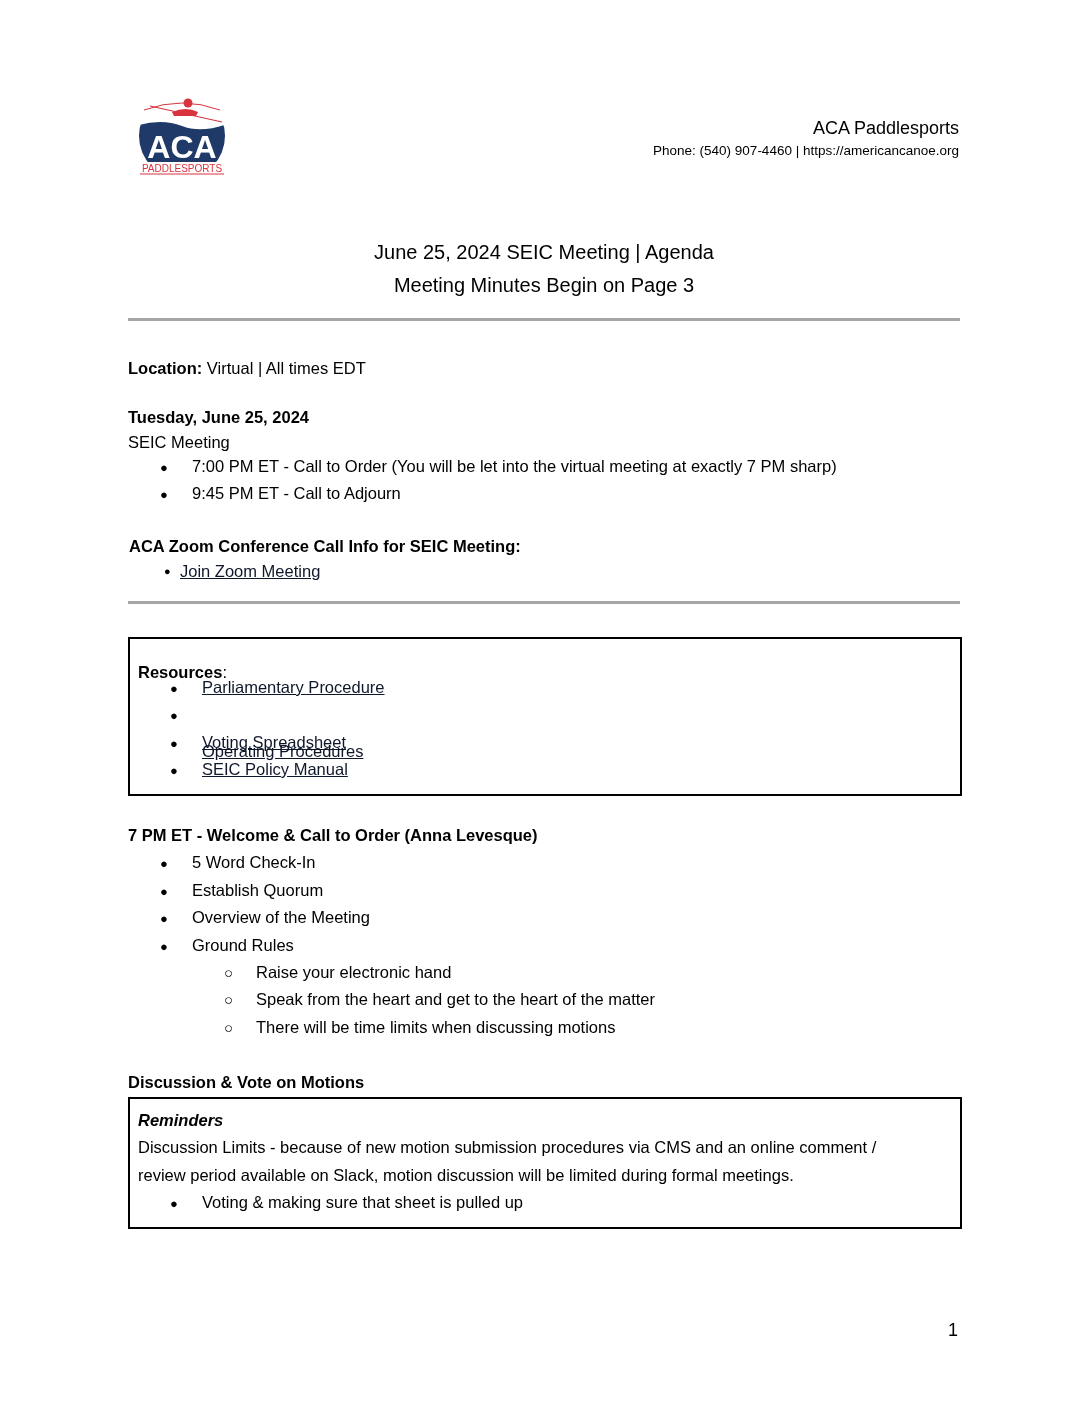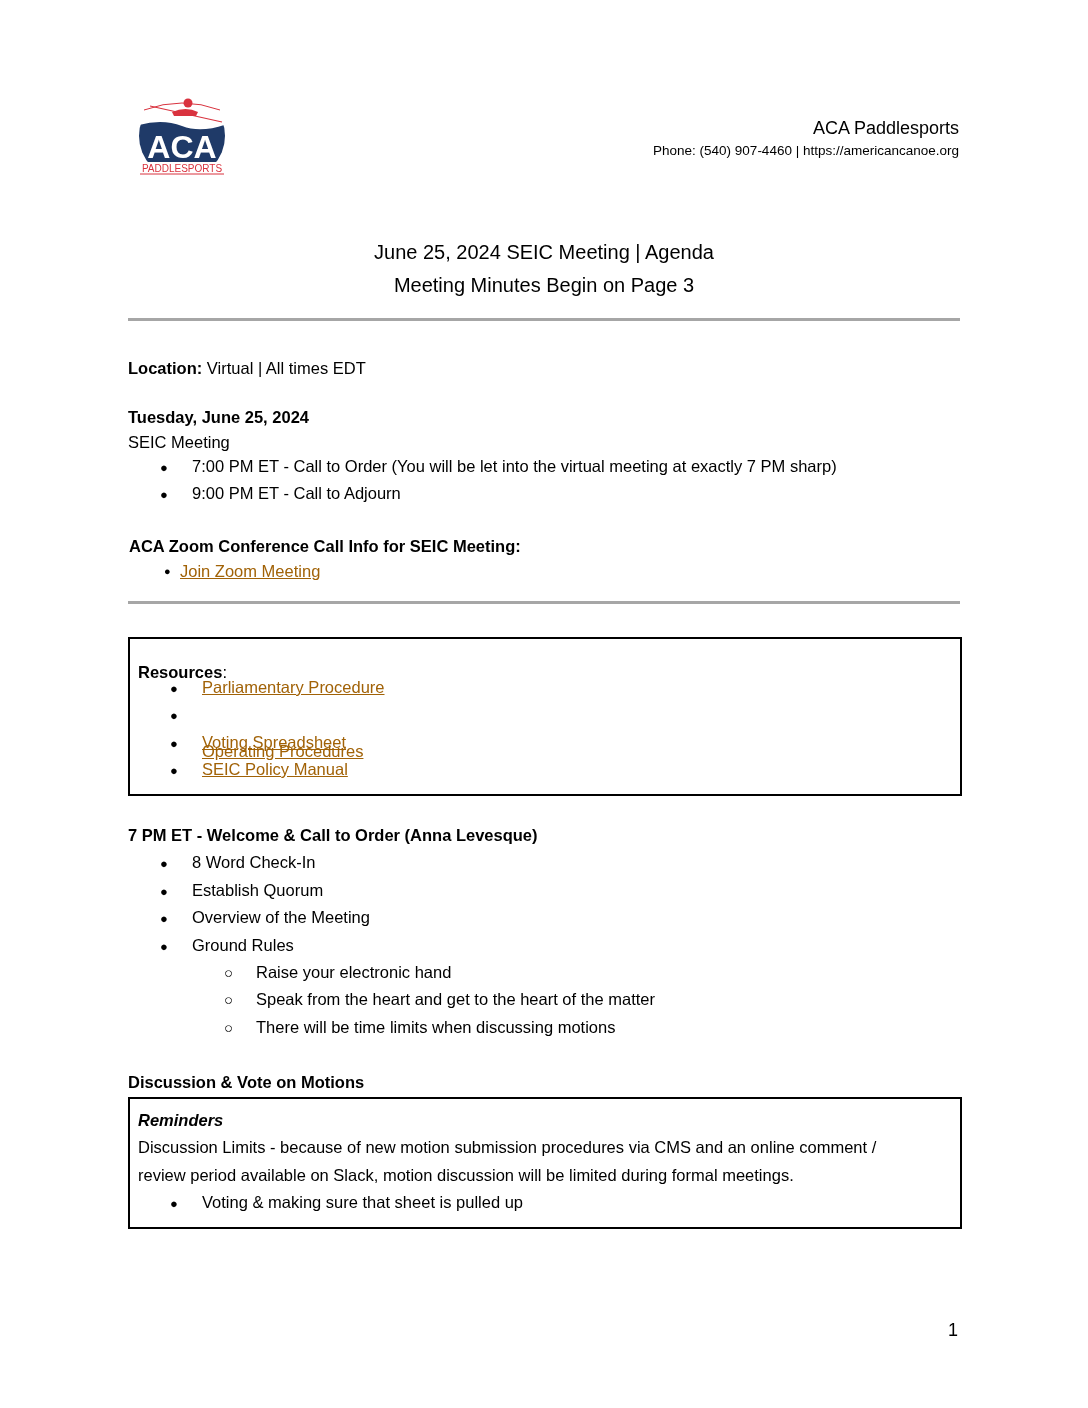--- a/index.html
+++ b/index.html
@@ -8,21 +8,21 @@
   .abs { position:absolute; }
   .logo { left:136px; top:92px; width:96px; height:86px; }
   .org-block { right:129px; top:116px; text-align:right; }
   .org-name { font-size:18px; line-height:24px; }
   .org-line { font-size:13.5px; line-height:21px; }
   .title { left:0; width:1088px; text-align:center; font-weight:normal; font-size:20px; }
   .hr { left:128px; width:832px; height:3px; background:#a6a6a6; }
   .txt { font-size:16.5px; line-height:22px; white-space:nowrap; }
   .b { font-weight:bold; }
   .bullet { position:absolute; font-size:13px; }
-  .link { color:#a16207; text-decoration:underline; }
+  .link { color:#0f172a; text-decoration:underline; }
   .box { border:2px solid #000; box-sizing:border-box; }
   .pagenum { left:948px; top:1320px; font-size:18px; }
 </style>
 </head>
 <body>
 
 <div class="abs logo">
   <svg width="96" height="86" viewBox="0 0 96 86">
     <defs>
         <clipPath id="c">
@@ -54,21 +54,21 @@
 
 <div class="abs txt" style="left:128px; top:357px;">
   <span class="b">Location:</span><span> Virtual | All times EDT</span>
 </div>
 
 <div class="abs txt b" style="left:128px; top:406px;">Tuesday, June 25, 2024</div>
 <div class="abs txt" style="left:128px; top:431px;">SEIC Meeting</div>
 <span class="bullet" style="left:160px; top:460px;">●</span>
 <div class="abs txt" style="left:192px; top:455px;">7:00 PM ET - Call to Order (You will be let into the virtual meeting at exactly 7 PM sharp)</div>
 <span class="bullet" style="left:160px; top:487px;">●</span>
-<div class="abs txt" style="left:192px; top:482px;">9:00 PM ET - Call to Adjourn</div>
+<div class="abs txt" style="left:192px; top:482px;">9:45 PM ET - Call to Adjourn</div>
 
 <div class="abs txt b" style="left:129px; top:535px;">ACA Zoom Conference Call Info for SEIC Meeting:</div>
 <span class="bullet" style="left:164px; top:565px; font-size:11px;">●</span>
 <a class="abs txt link" style="left:180px; top:560px;">Join Zoom Meeting</a>
 <div class="abs hr" style="top:601px;"></div>
 
 <div class="abs box" style="left:128px; top:637px; width:834px; height:159px;"></div>
 <div class="abs txt" style="left:138px; top:661px;">
   <span class="b">Resources</span><span>:</span>
 </div>
@@ -76,21 +76,21 @@
 <a class="abs txt link" style="left:202px; top:676px;">Parliamentary Procedure</a>
 <span class="bullet" style="left:170px; top:708px;">●</span>
 <a class="abs txt link" style="left:202px; top:740px;">Operating Procedures</a>
 <span class="bullet" style="left:170px; top:736px;">●</span>
 <a class="abs txt link" style="left:202px; top:731px;">Voting Spreadsheet</a>
 <span class="bullet" style="left:170px; top:763px;">●</span>
 <a class="abs txt link" style="left:202px; top:758px;">SEIC Policy Manual</a>
 
 <div class="abs txt b" style="left:128px; top:824px;">7 PM ET - Welcome &amp; Call to Order (Anna Levesque)</div>
 <span class="bullet" style="left:160px; top:856px;">●</span>
-<div class="abs txt" style="left:192px; top:851px;">8 Word Check-In</div>
+<div class="abs txt" style="left:192px; top:851px;">5 Word Check-In</div>
 <span class="bullet" style="left:160px; top:884px;">●</span>
 <div class="abs txt" style="left:192px; top:879px;">Establish Quorum</div>
 <span class="bullet" style="left:160px; top:911px;">●</span>
 <div class="abs txt" style="left:192px; top:906px;">Overview of the Meeting</div>
 <span class="bullet" style="left:160px; top:939px;">●</span>
 <div class="abs txt" style="left:192px; top:934px;">Ground Rules</div>
 
 <span class="bullet" style="left:224px; top:964px; font-size:15px;">○</span>
 <div class="abs txt" style="left:256px; top:961px;">Raise your electronic hand</div>
 <span class="bullet" style="left:224px; top:991px; font-size:15px;">○</span>

